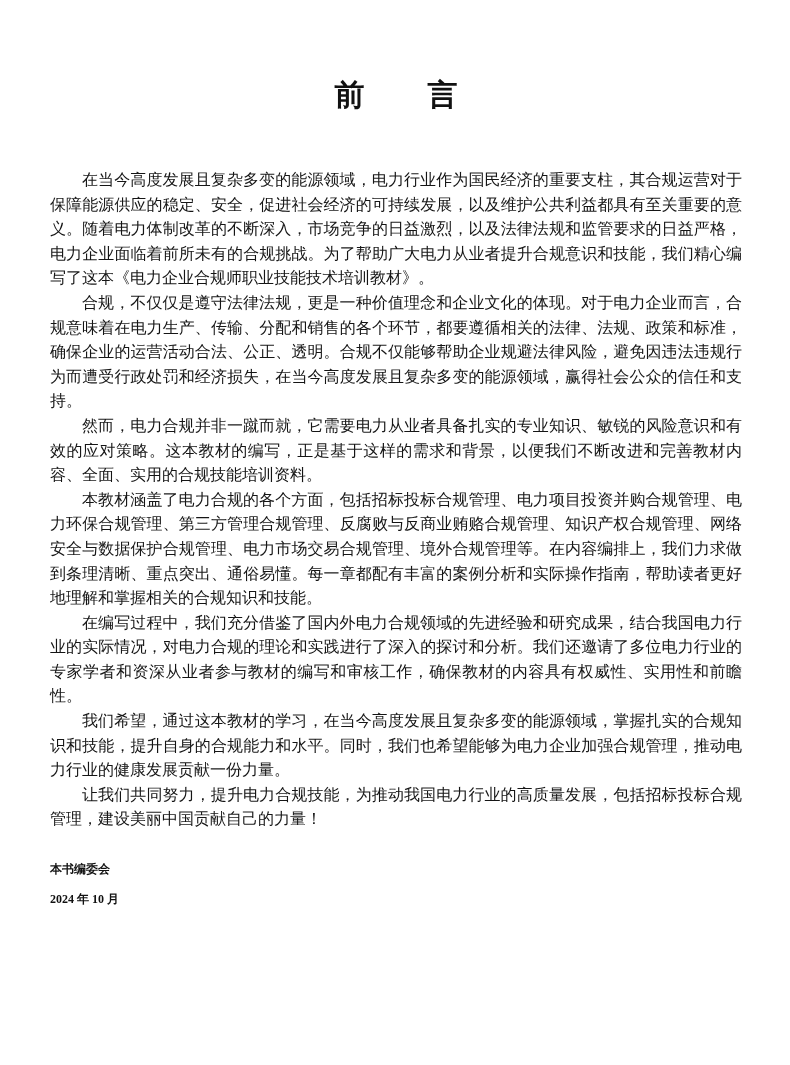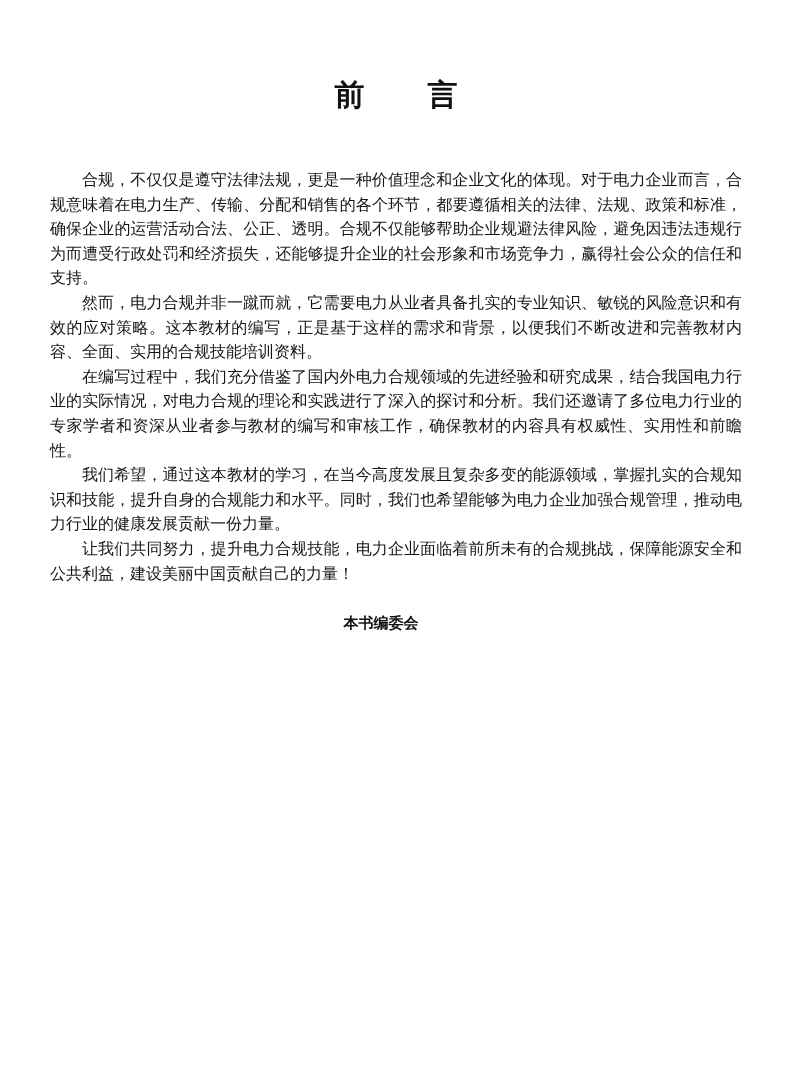--- a/index.html
+++ b/index.html
@@ -42,42 +42,45 @@
   }
   .body-text p {
     margin: 0;
     padding: 0;
     text-indent: 2em;
     word-break: break-all;
   }
   .signature {
     margin-top: 22px;
     padding-right: 30px;
-    text-align: center;
-    font-size: 15px;
+    text-align: left;
+    font-size: 12px;
     font-weight: bold;
     color: #111111;
     line-height: 30px;
   }
   .signature .sig-line {
     display: block;
   }
 </style>
 </head>
 <body>
 
 <div class="page">
 
   <h1 class="title">前言</h1>
 
   <div class="body-text">
-    <p>合规，不仅仅是遵守法律法规，更是一种价值理念和企业文化的体现。对于电力企业而言，合规意味着在电力生产、传输、分配和销售的各个环节，都要遵循相关的法律、法规、政策和标准，确保企业的运营活动合法、公正、透明。合规不仅能够帮助企业规避法律风险，避免因违法违规行为而遭受行政处罚和经济损失，还能够提升企业的社会形象和市场竞争力，赢得社会公众的信任和支持。</p>
+    <p>在当今高度发展且复杂多变的能源领域，电力行业作为国民经济的重要支柱，其合规运营对于保障能源供应的稳定、安全，促进社会经济的可持续发展，以及维护公共利益都具有至关重要的意义。随着电力体制改革的不断深入，市场竞争的日益激烈，以及法律法规和监管要求的日益严格，电力企业面临着前所未有的合规挑战。为了帮助广大电力从业者提升合规意识和技能，我们精心编写了这本《电力企业合规师职业技能技术培训教材》。</p>
+    <p>合规，不仅仅是遵守法律法规，更是一种价值理念和企业文化的体现。对于电力企业而言，合规意味着在电力生产、传输、分配和销售的各个环节，都要遵循相关的法律、法规、政策和标准，确保企业的运营活动合法、公正、透明。合规不仅能够帮助企业规避法律风险，避免因违法违规行为而遭受行政处罚和经济损失，在当今高度发展且复杂多变的能源领域，赢得社会公众的信任和支持。</p>
     <p>然而，电力合规并非一蹴而就，它需要电力从业者具备扎实的专业知识、敏锐的风险意识和有效的应对策略。这本教材的编写，正是基于这样的需求和背景，以便我们不断改进和完善教材内容、全面、实用的合规技能培训资料。</p>
+    <p>本教材涵盖了电力合规的各个方面，包括招标投标合规管理、电力项目投资并购合规管理、电力环保合规管理、第三方管理合规管理、反腐败与反商业贿赂合规管理、知识产权合规管理、网络安全与数据保护合规管理、电力市场交易合规管理、境外合规管理等。在内容编排上，我们力求做到条理清晰、重点突出、通俗易懂。每一章都配有丰富的案例分析和实际操作指南，帮助读者更好地理解和掌握相关的合规知识和技能。</p>
     <p>在编写过程中，我们充分借鉴了国内外电力合规领域的先进经验和研究成果，结合我国电力行业的实际情况，对电力合规的理论和实践进行了深入的探讨和分析。我们还邀请了多位电力行业的专家学者和资深从业者参与教材的编写和审核工作，确保教材的内容具有权威性、实用性和前瞻性。</p>
     <p>我们希望，通过这本教材的学习，在当今高度发展且复杂多变的能源领域，掌握扎实的合规知识和技能，提升自身的合规能力和水平。同时，我们也希望能够为电力企业加强合规管理，推动电力行业的健康发展贡献一份力量。</p>
-    <p>让我们共同努力，提升电力合规技能，电力企业面临着前所未有的合规挑战，保障能源安全和公共利益，建设美丽中国贡献自己的力量！</p>
+    <p>让我们共同努力，提升电力合规技能，为推动我国电力行业的高质量发展，包括招标投标合规管理，建设美丽中国贡献自己的力量！</p>
   </div>
 
   <div class="signature">
     <span class="sig-line">本书编委会</span>
+    <span class="sig-line">2024 年 10 月</span>
   </div>
 
 </div>
 
 </body></html>

